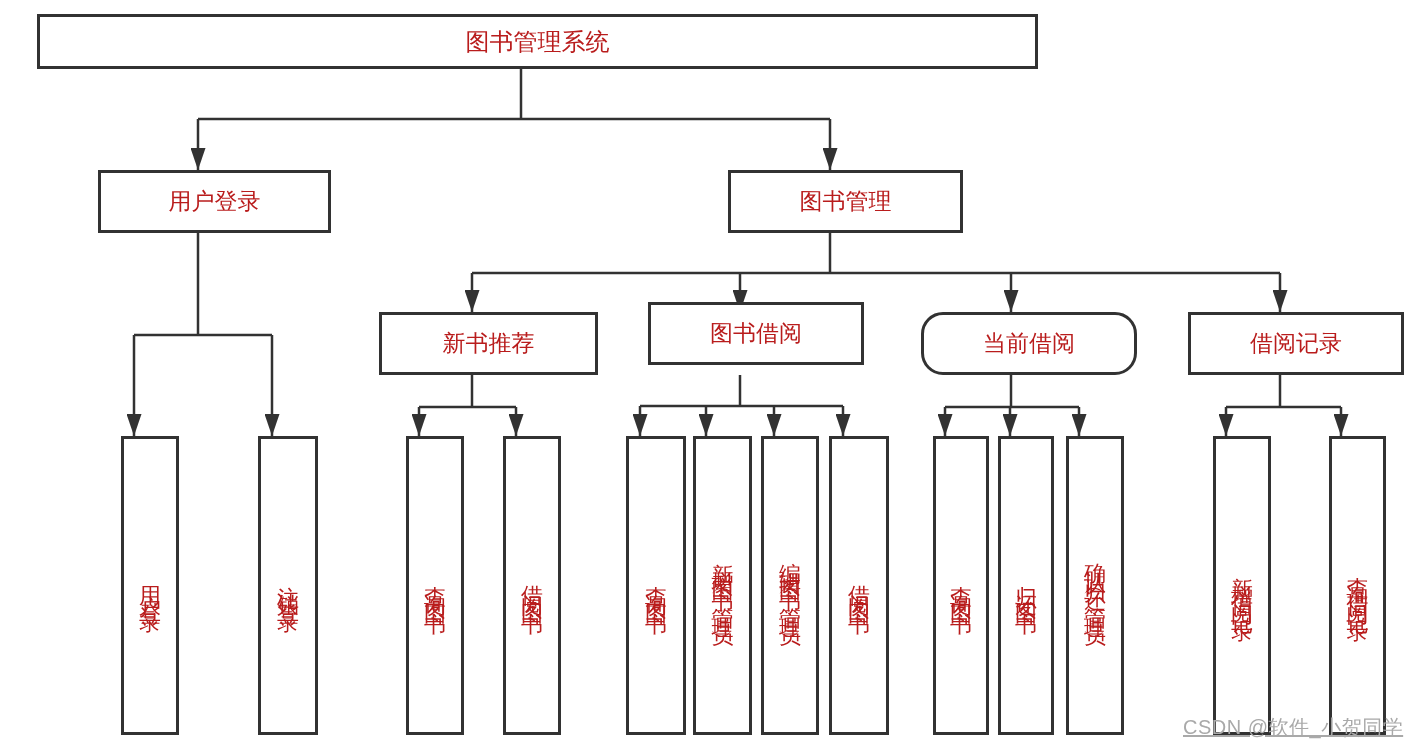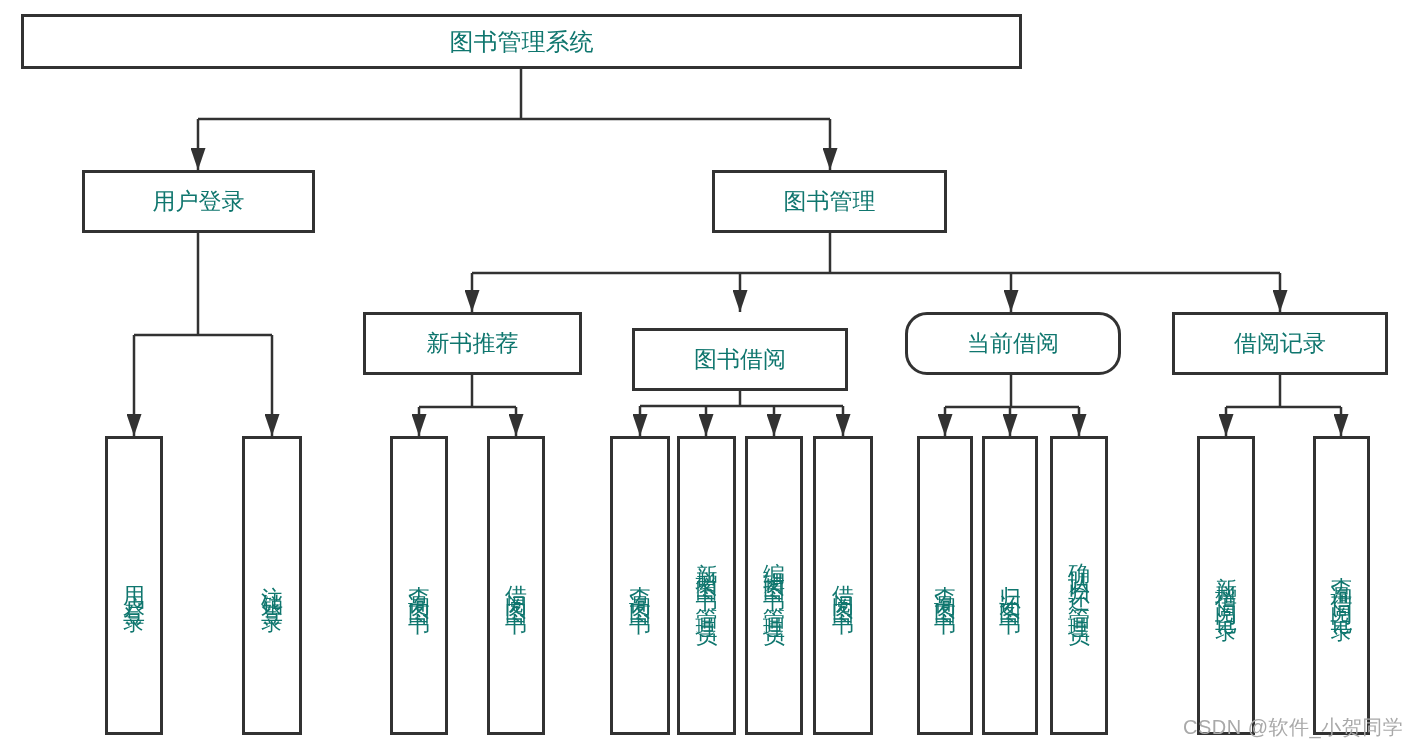--- a/index.html
+++ b/index.html
@@ -19,47 +19,49 @@
     position: absolute;
     left: 0;
     top: 0;
     z-index: 1;
   }
   .node {
     position: absolute;
     box-sizing: border-box;
     background: #ffffff;
     border: 3px solid #323232;
-    color: #0f766e;
+    color: #b91c1c;
     display: flex;
     align-items: center;
     justify-content: center;
     text-align: center;
     font-size: 23px;
     z-index: 2;
     white-space: nowrap;
+    margin-left: 16px;
   }
   .node.root { font-size: 24px; }
   .node.leaf {
     writing-mode: vertical-rl;
     text-orientation: mixed;
     font-size: 22px;
     letter-spacing: 9px;
     white-space: normal;
     border-width: 3px;
   }
   #watermark {
     position: absolute;
     left: 1183px;
     top: 714px;
     font-size: 20px;
     color: #a9a9a9;
     z-index: 3;
     letter-spacing: 0.5px;
     white-space: nowrap;
+    text-decoration: underline;
   }
 </style>
 </head>
 <body>
 
 <div id="canvas">
 
   <svg id="connectors" width="1405" height="747" viewBox="0 0 1405 747">
     <defs>
       <marker id="arrow" markerUnits="userSpaceOnUse" markerWidth="22" markerHeight="15" refX="22" refY="7.5" orient="auto">
@@ -109,21 +111,21 @@
       <path d="M1341,407 V436" marker-end="url(#arrow)"></path>
     </g>
   </svg>
 
   <div class="node root" style="left:21px; top:14px; width:1001px; height:55px;">图书管理系统</div>
 
   <div class="node" style="left:82px; top:170px; width:233px; height:63px;">用户登录</div>
   <div class="node" style="left:712px; top:170px; width:235px; height:63px;">图书管理</div>
 
   <div class="node" style="left:363px; top:312px; width:219px; height:63px;">新书推荐</div>
-  <div class="node" style="left:632px; top:328px; width:216px; height:63px;">图书借阅</div>
+  <div class="node" style="left:632px; top:302px; width:216px; height:63px;">图书借阅</div>
   <div class="node" style="left:905px; top:312px; width:216px; height:63px;border-radius:22px;">当前借阅</div>
   <div class="node" style="left:1172px; top:312px; width:216px; height:63px;">借阅记录</div>
 
   <div class="node leaf" style="left:105px; top:436px; width:58px; height:299px;">用户登录</div>
   <div class="node leaf" style="left:242px; top:436px; width:60px; height:299px;">注销登录</div>
 
   <div class="node leaf" style="left:390px; top:436px; width:58px; height:299px;">查询图书</div>
   <div class="node leaf" style="left:487px; top:436px; width:58px; height:299px;">借阅图书</div>
 
   <div class="node leaf" style="left:610px; top:436px; width:60px; height:299px;">查询图书</div>

